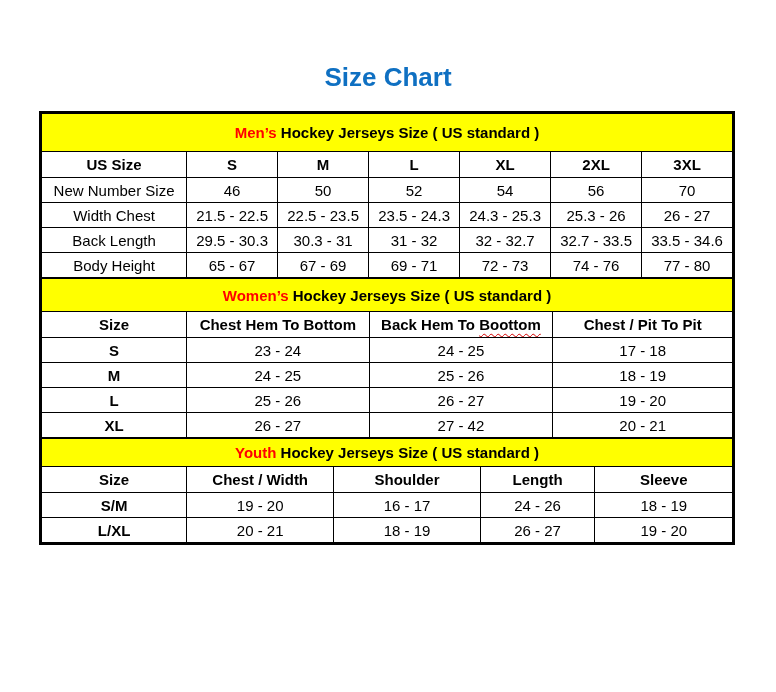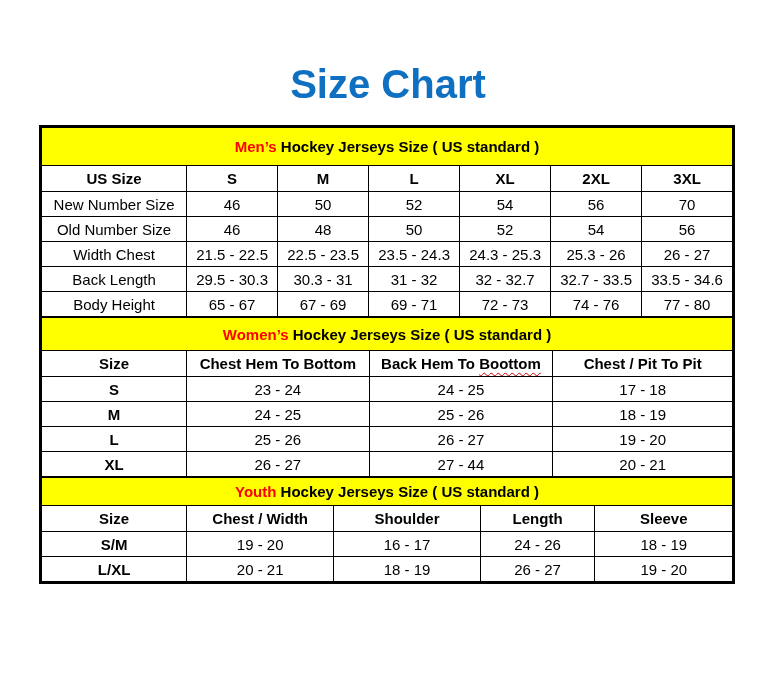--- a/index.html
+++ b/index.html
@@ -14,21 +14,21 @@
   body {
     width: 776px; height: 692px;
     background: #ffffff;
     font-family: "Liberation Sans", sans-serif;
     color: #000;
   }
   .page { position: relative; width: 776px; height: 692px; overflow: hidden; }
   .page-title {
     margin: 62px 0 18px 0;
     text-align: center;
-    font-size: 40px;
+    font-size: 26px;
     font-weight: 700;
     color: var(--title_blue);
     letter-spacing: 0px;
   }
   .chart-wrapper {
     width: 696px;
     margin-left: 39px;
     border: 2px solid var(--border_black);
   }
   table.size-table {
@@ -99,29 +99,20 @@
         <tr class="data-row">
           <td class="row-label">New Number Size</td>
           <td>46</td>
           <td>50</td>
           <td>52</td>
           <td>54</td>
           <td>56</td>
           <td>70</td>
         </tr>
         <tr class="data-row">
-          <td class="row-label">Old Number Size</td>
-          <td>46</td>
-          <td>48</td>
-          <td>50</td>
-          <td>52</td>
-          <td>54</td>
-          <td>56</td>
-        </tr>
-        <tr class="data-row">
           <td class="row-label">Width Chest</td>
           <td>21.5 - 22.5</td>
           <td>22.5 - 23.5</td>
           <td>23.5 - 24.3</td>
           <td>24.3 - 25.3</td>
           <td>25.3 - 26</td>
           <td>26 - 27</td>
         </tr>
         <tr class="data-row">
           <td class="row-label">Back Length</td>
@@ -175,21 +166,21 @@
         </tr>
         <tr class="data-row">
           <td class="row-label">L</td>
           <td>25 - 26</td>
           <td>26 - 27</td>
           <td>19 - 20</td>
         </tr>
         <tr class="data-row">
           <td class="row-label">XL</td>
           <td>26 - 27</td>
-          <td>27 - 44</td>
+          <td>27 - 42</td>
           <td>20 - 21</td>
         </tr>
       </tbody>
     </table>
 
     <table class="size-table youth">
       <colgroup>
         <col style="width:21%">
           <col style="width:21.3%">
           <col style="width:21.2%">

